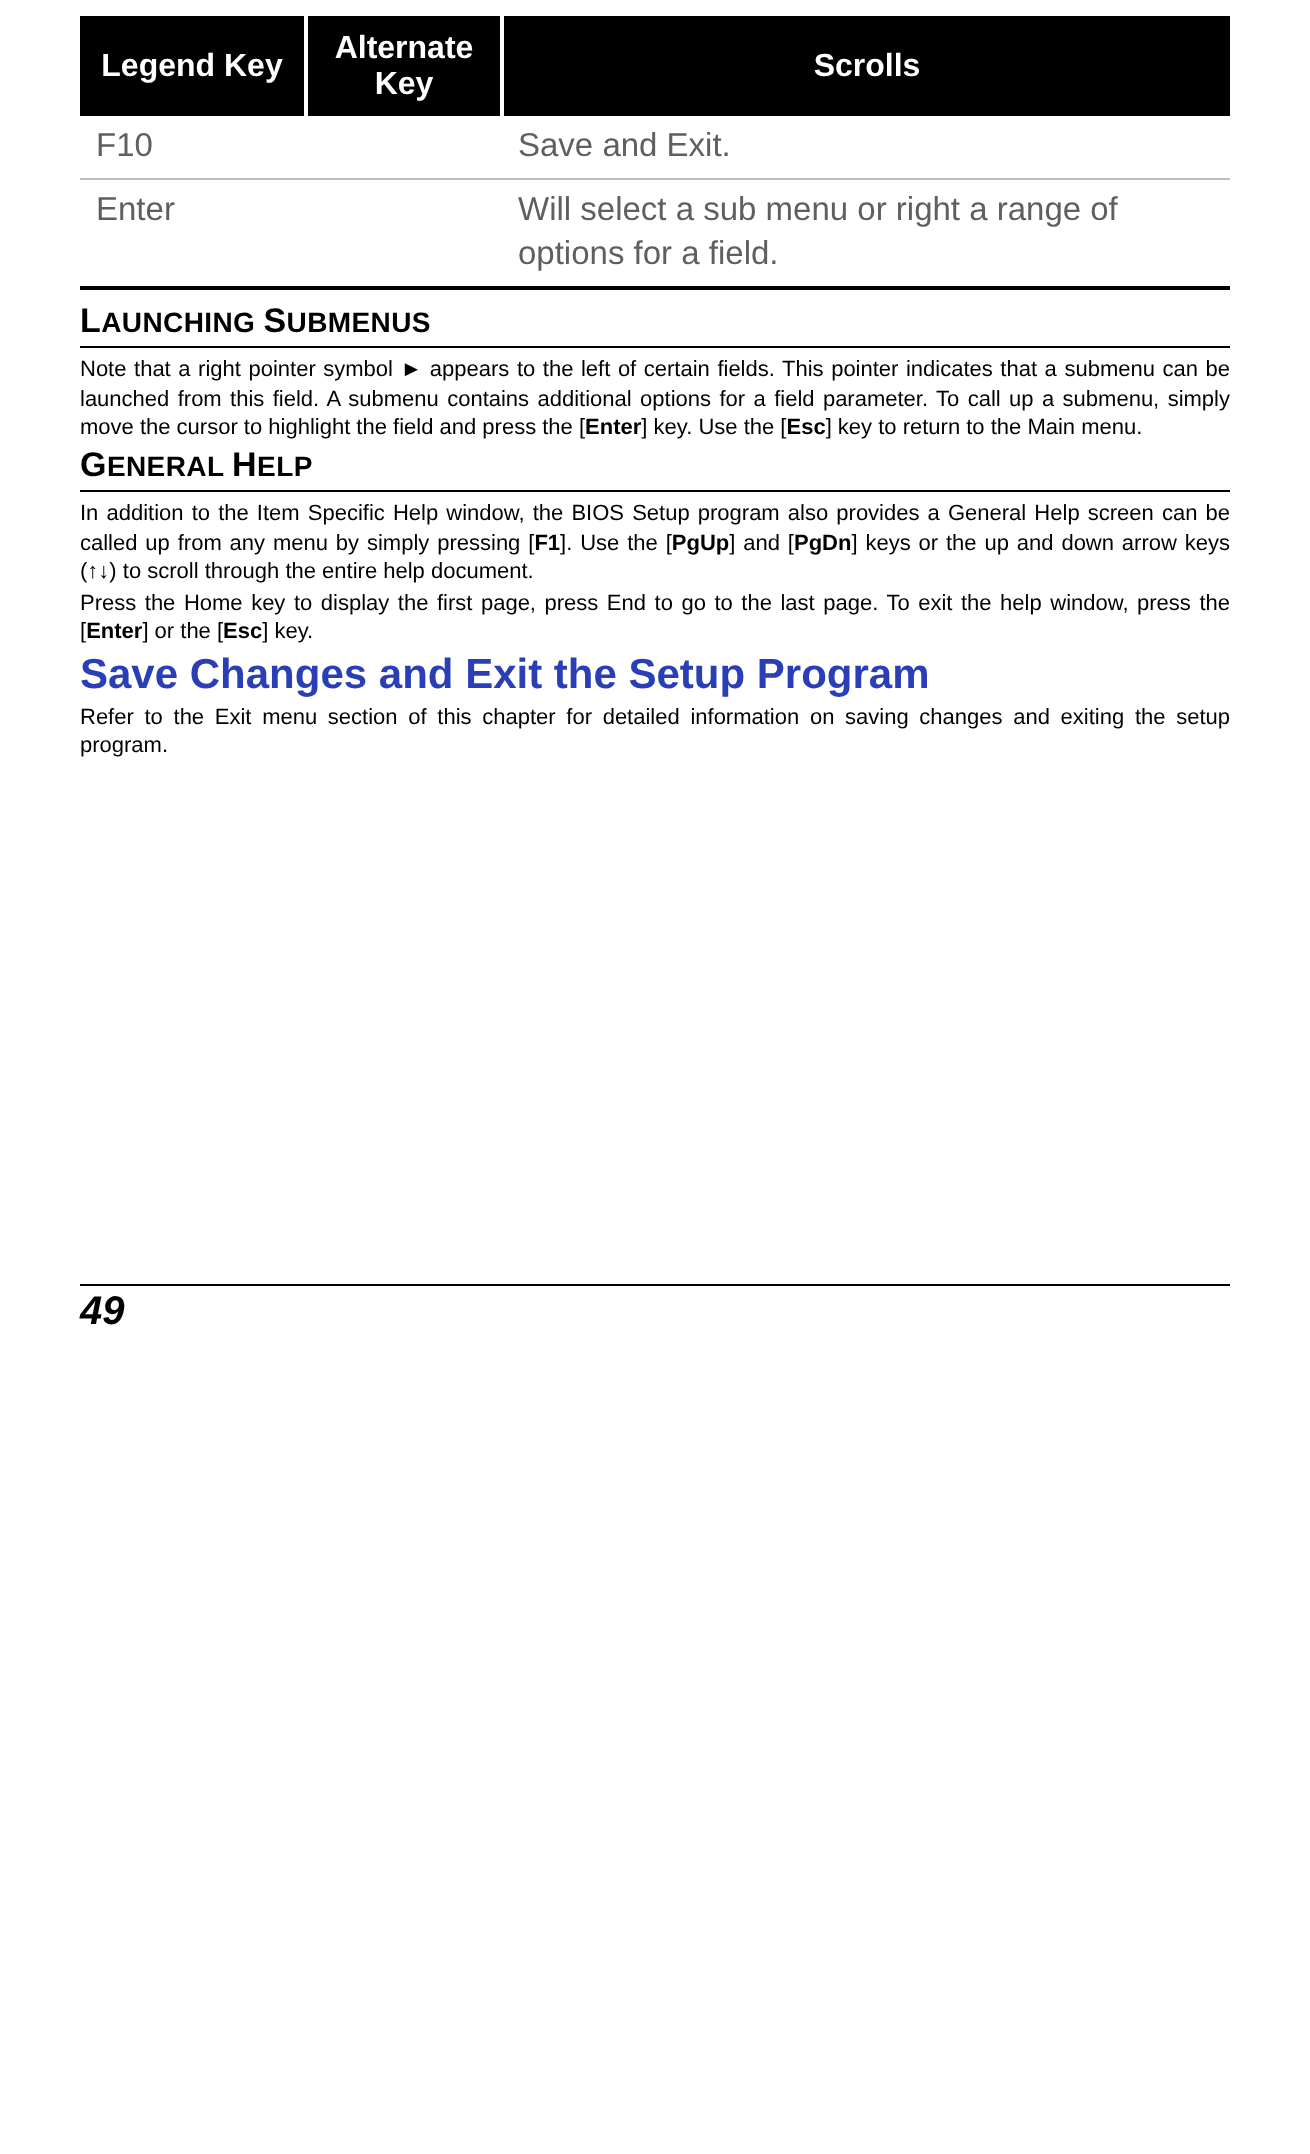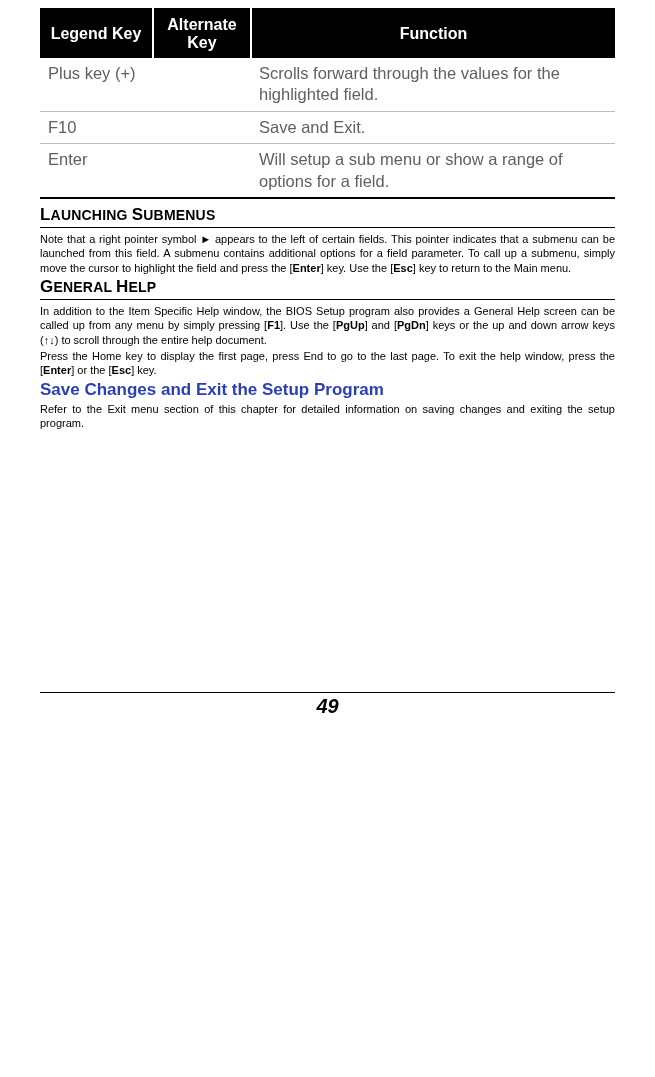--- a/index.html
+++ b/index.html
@@ -53,61 +53,56 @@
     p.body {
       font-size: 11px;
       line-height: 1.3;
       text-align: justify;
       margin-bottom: 2px;
     }
     .bold { font-weight: bold; }
     .blue-heading {
       color: #2a3fb5;
       font-weight: bold;
-      font-size: 17px;
+      font-size: 21px;
       margin-top: 2px;
       margin-bottom: 2px;
     }
     .italic { font-style: italic; }
     .spacer { height: 260px; }
     .footer {
       border-top: 1.5px solid #000;
-      text-align: center;
+      text-align: left;
       font-size: 20px;
       font-weight: bold;
       font-style: italic;
       padding-top: 2px;
     }
   </style>
 </head>
 <body>
 
 <table>
   <thead>
     <tr>
       <th class="col-legend">Legend Key</th>
       <th class="col-alt">Alternate Key</th>
-      <th>Function</th>
+      <th>Scrolls</th>
     </tr>
   </thead>
   <tbody>
-    <tr>
-      <td>Plus key (+)</td>
-      <td></td>
-      <td>Scrolls forward through the values for the highlighted field.</td>
-    </tr>
     <tr>
       <td>F10</td>
       <td></td>
       <td>Save and Exit.</td>
     </tr>
     <tr>
       <td>Enter</td>
       <td></td>
-      <td>Will setup a sub menu or show a range of options for a field.</td>
+      <td>Will select a sub menu or right a range of options for a field.</td>
     </tr>
   </tbody>
 </table>
 
 <h2 class="section">
   <span class="caps">L</span><span class="small">AUNCHING </span><span class="caps">S</span><span class="small">UBMENUS</span>
 </h2>
 <p class="body">
   <span>Note that a right pointer symbol ► appears to the left of certain fields. This pointer indicates that a submenu can be launched from this field. A submenu contains additional options for a field parameter. To call up a submenu, simply move the cursor to highlight the field and press the [</span><span class="bold">Enter</span><span>] key. Use the [</span><span class="bold">Esc</span><span>] key to return to the Main menu.</span>
 </p>

